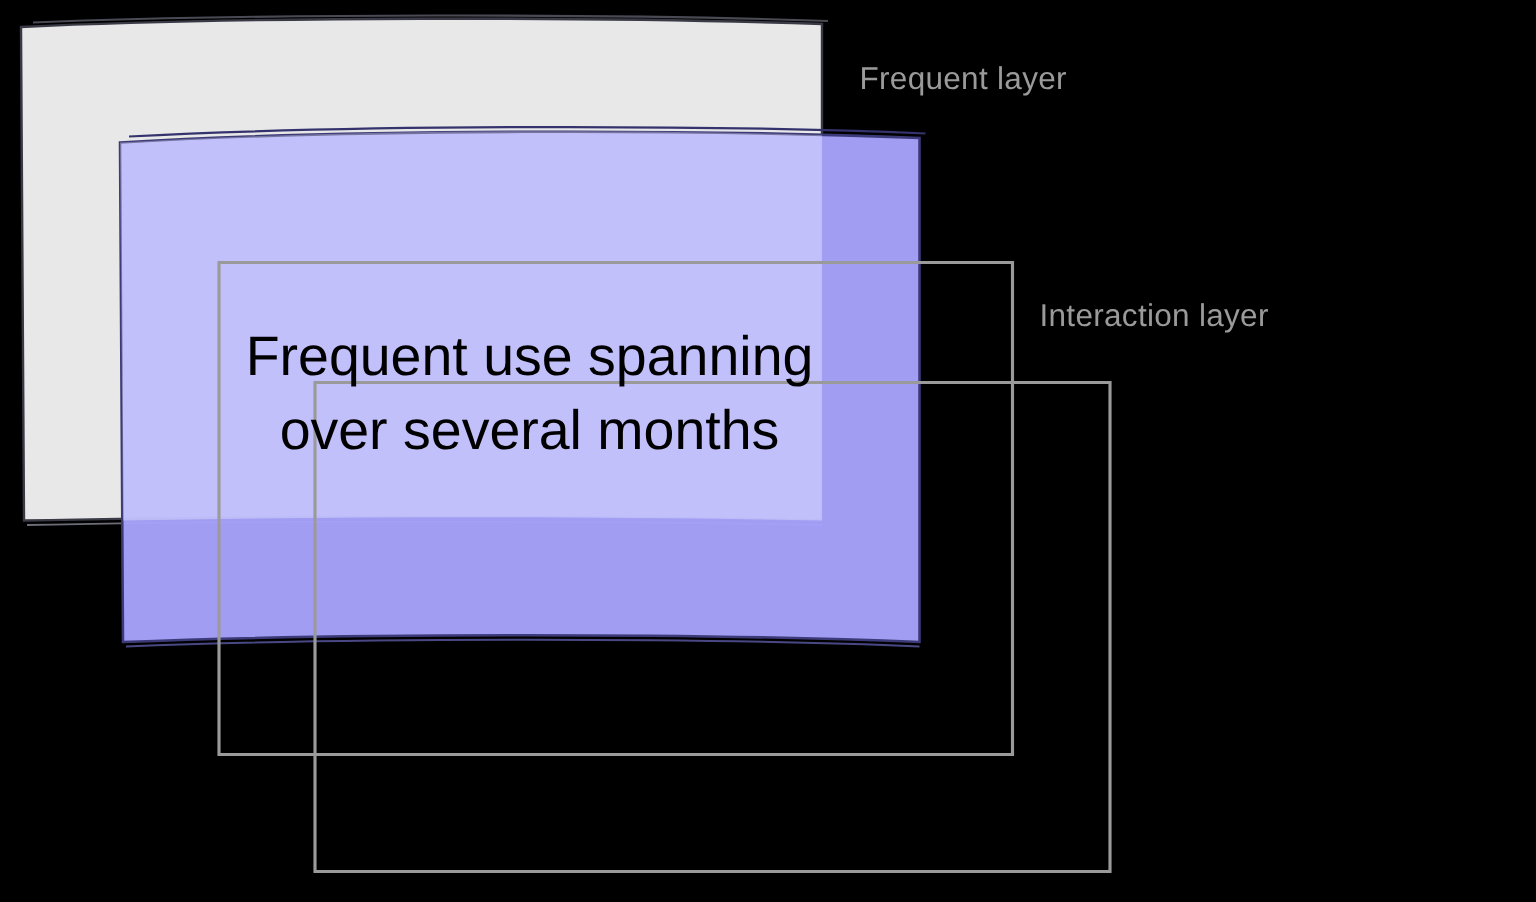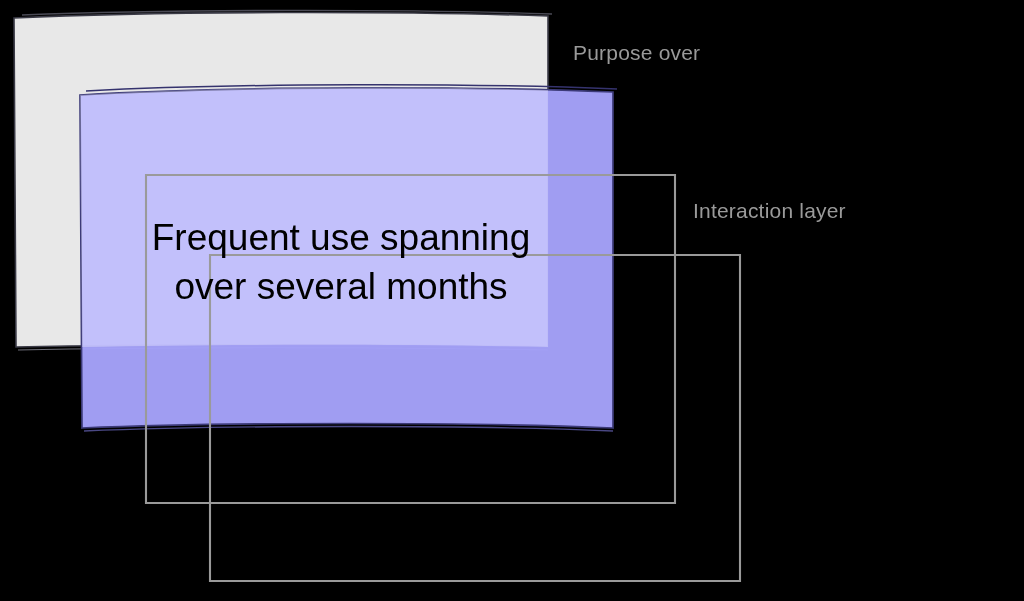--- a/index.html
+++ b/index.html
@@ -32,21 +32,21 @@
     letter-spacing: 0.2px;
     white-space: nowrap;
     line-height: 1;
   }
   #label-purpose     { left: 573px; top: 42px; }
   #label-interaction { left: 693px; top: 200px; }
   #label-glance      { left: 765px; top: 285px; }
 
   #core-text {
     position: absolute;
-    left: 132px;
+    left: 144px;
     top: 214px;
     width: 418px;
     text-align: center;
     color: #000000;
     font-family: "Liberation Sans", sans-serif;
     font-size: 37px;
     font-weight: 400;
     line-height: 1.32;
     white-space: pre-line;
     pointer-events: none;
@@ -97,21 +97,21 @@
 
     <g>
       <path d="M 146,175 L 675,175 L 675,503 L 146,503 Z" fill="none" stroke="#9a9a9a" stroke-width="2.1"></path>
     </g>
 
     <g>
       <path d="M 210,255 L 740,255 L 740,581 L 210,581 Z" fill="none" stroke="#9a9a9a" stroke-width="2.1"></path>
     </g>
   </svg>
 
-  <div id="label-purpose" class="layer-label">Purpose over</div>
+  <div id="label-purpose" class="layer-label">Frequent layer</div>
 
   <div id="label-interaction" class="layer-label">Interaction layer</div>
 
 
   <div id="core-text">Frequent use spanning
 over several months</div>
 
 </div>
 
 </body></html>

